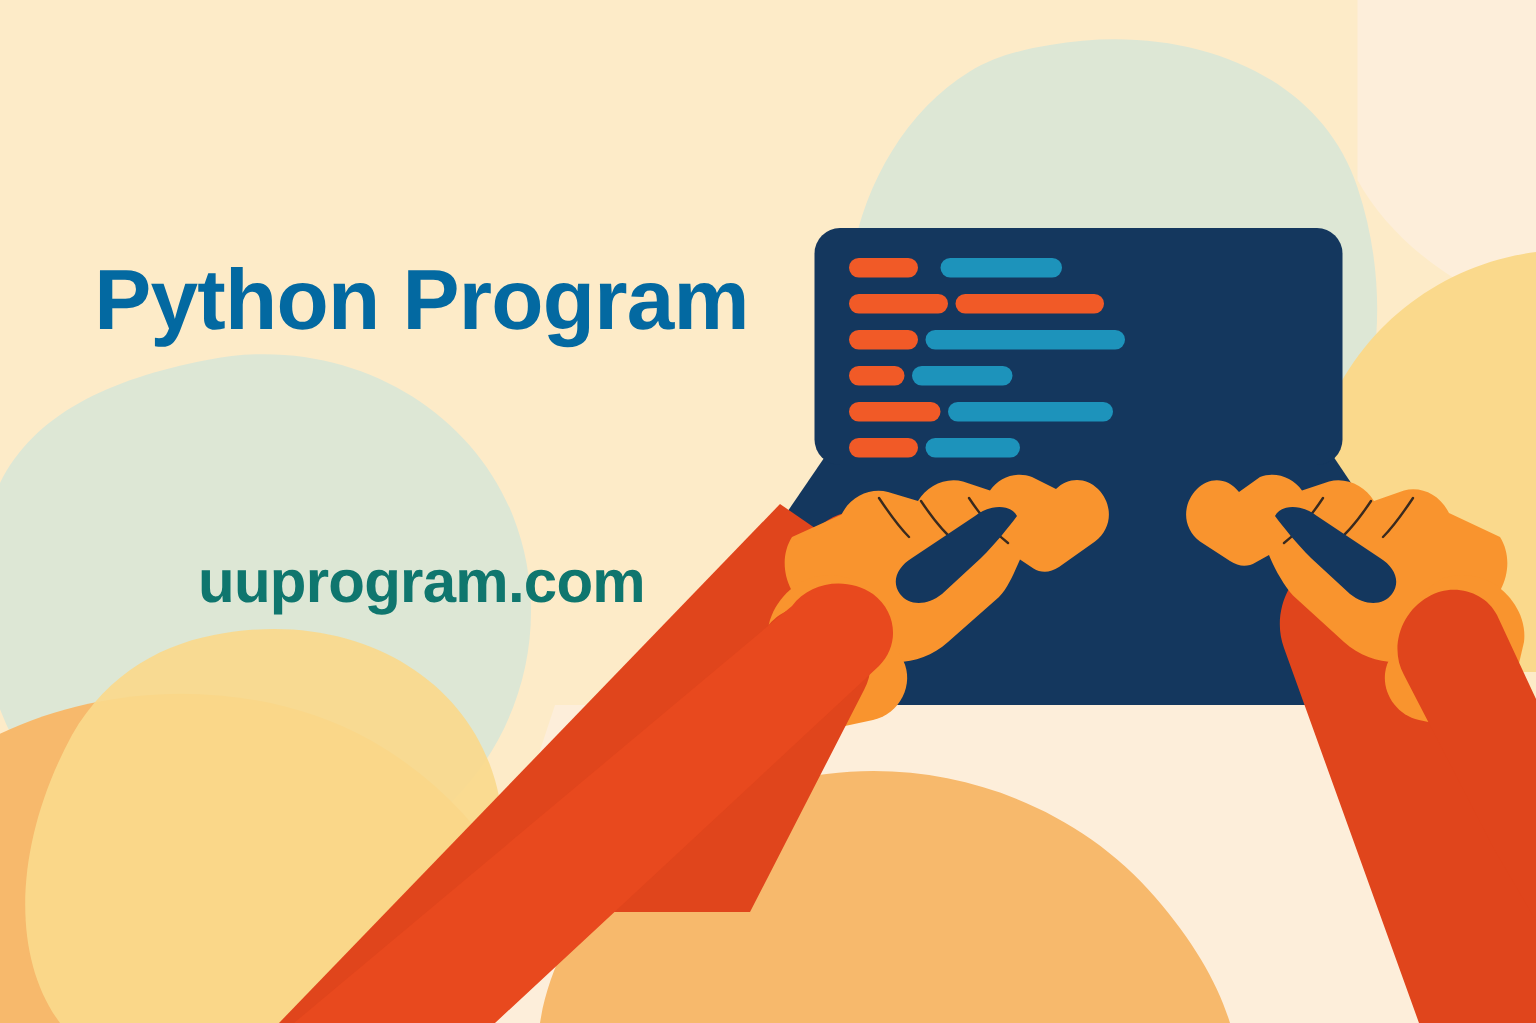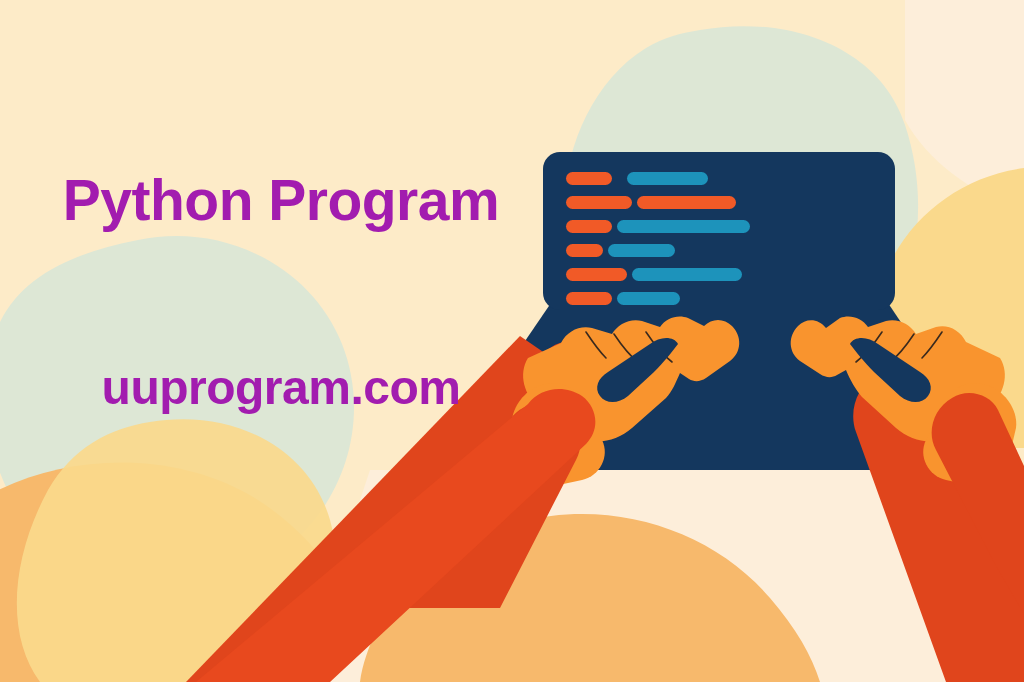--- a/index.html
+++ b/index.html
@@ -26,38 +26,38 @@
     position: absolute;
     inset: 0;
     pointer-events: none;
   }
   #headline {
     position: absolute;
     left: 36px;
     top: 166px;
     width: 490px;
     text-align: center;
-    color: #a21caf;
+    color: #0369a1;
     font-family: "Liberation Sans", sans-serif;
     font-weight: 700;
     font-size: 57px;
     line-height: 68px;
     letter-spacing: -0.5px;
   }
   #headline .line2 { display: block; }
   #site {
     position: absolute;
     left: 36px;
     top: 364px;
     width: 490px;
     text-align: center;
-    color: #a21caf;
+    color: #0f766e;
     font-family: "Liberation Sans", sans-serif;
     font-weight: 700;
-    font-size: 48px;
+    font-size: 40px;
     line-height: 48px;
     letter-spacing: -0.5px;
   }
 </style>
 </head>
 <body>
 
 <div id="poster">
 
   <svg id="art" viewBox="0 0 1024 682" width="1024" height="682" xmlns="http://www.w3.org/2000/svg" shape-rendering="geometricPrecision">

